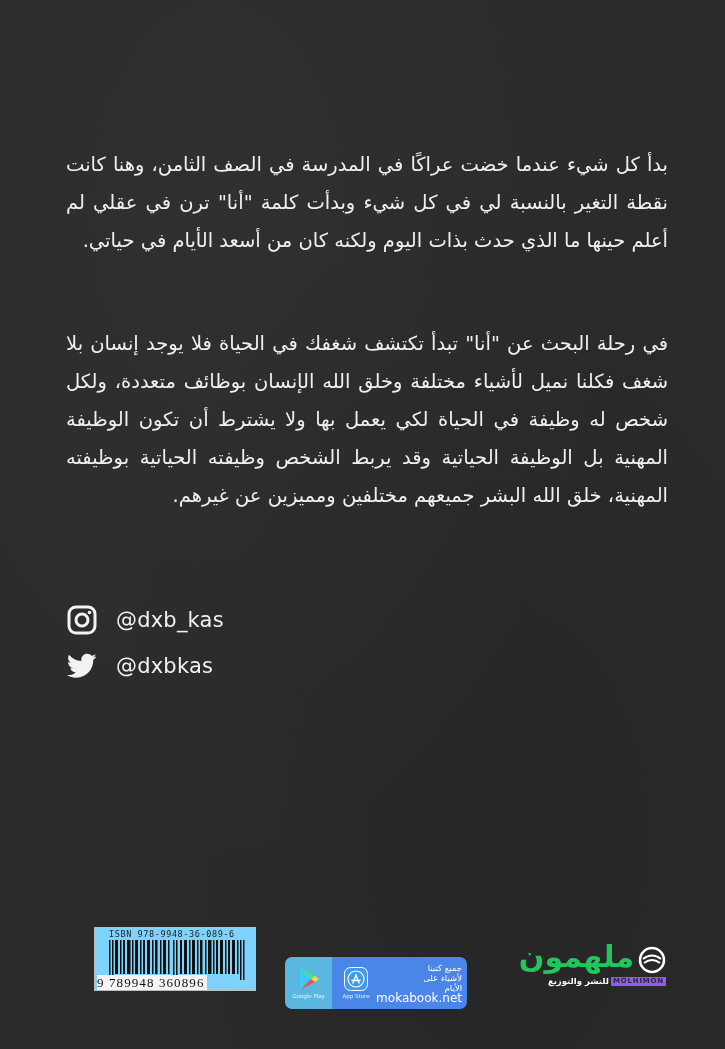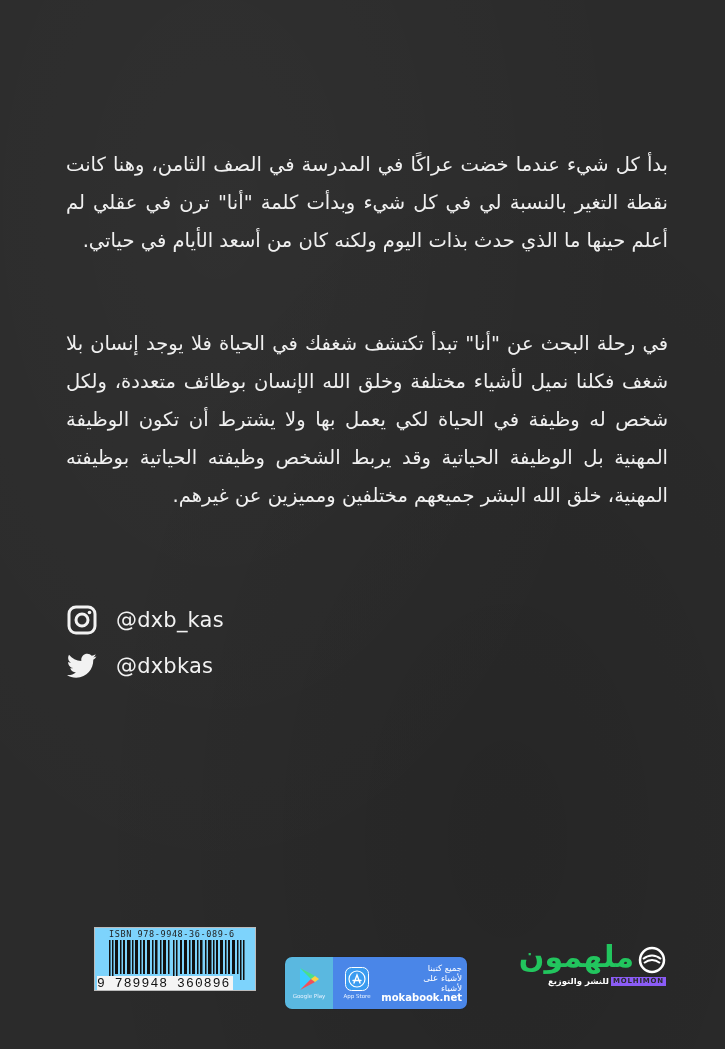--- a/index.html
+++ b/index.html
@@ -82,21 +82,21 @@
       position: absolute;
       top: 12px;
       left: 14px;
       width: 140px;
       height: 40px;
     }
     #barcode .digits {
       position: absolute;
       bottom: -1px;
       left: 2px;
-      font-family: Liberation Mono, monospace;
+      font-family: Liberation Serif, serif;
       font-size: 13px;
       color: #111;
       letter-spacing: 1.1px;
       background: #f4f4f4;
       padding-right: 2px;
     }
 
     
     #store-badge {
       position: absolute;
@@ -141,22 +141,22 @@
       flex: 1;
       direction: rtl;
       text-align: right;
       color: #fff;
       font-size: 8.5px;
       line-height: 10px;
     }
     #store-badge .text-block .url {
       direction: ltr;
       text-align: right;
-      font-size: 10px;
-      font-weight: bold;
+      font-size: 12px;
+      font-weight: normal;
     }
 
     
     #publisher-logo {
       position: absolute;
       left: 500px;
       top: 942px;
       width: 170px;
       height: 48px;
     }
@@ -290,21 +290,21 @@
         <svg width="24" height="24" viewBox="0 0 24 24">
           <rect x="0.5" y="0.5" width="23" height="23" rx="6" fill="#3b9cf0" stroke="#ffffff" stroke-width="1"></rect>
           <circle cx="12" cy="12" r="8" fill="none" stroke="#ffffff" stroke-width="1.2"></circle>
           <path d="M9 16 L12 8 L15 16 M8 13.5 H16" stroke="#ffffff" stroke-width="1.4" fill="none" stroke-linecap="round"></path>
         </svg>
         <span class="small-label">App Store</span>
       </div>
       <div class="text-block">
         <div>جميع كتبنا</div>
         <div>لأشياء على</div>
-        <div>لأشياء</div>
+        <div>الأيام</div>
         <div class="url">mokabook.net</div>
       </div>
     </div>
   </div>
 
   <div id="publisher-logo">
     <span class="logo-name">ملهمون</span>
     <svg class="emblem" viewBox="0 0 28 28">
       <circle cx="14" cy="14" r="12" fill="none" stroke="#ffffff" stroke-width="2.5"></circle>
       <path d="M5 13 Q14 6 23 13" stroke="#ffffff" stroke-width="2" fill="none"></path>

